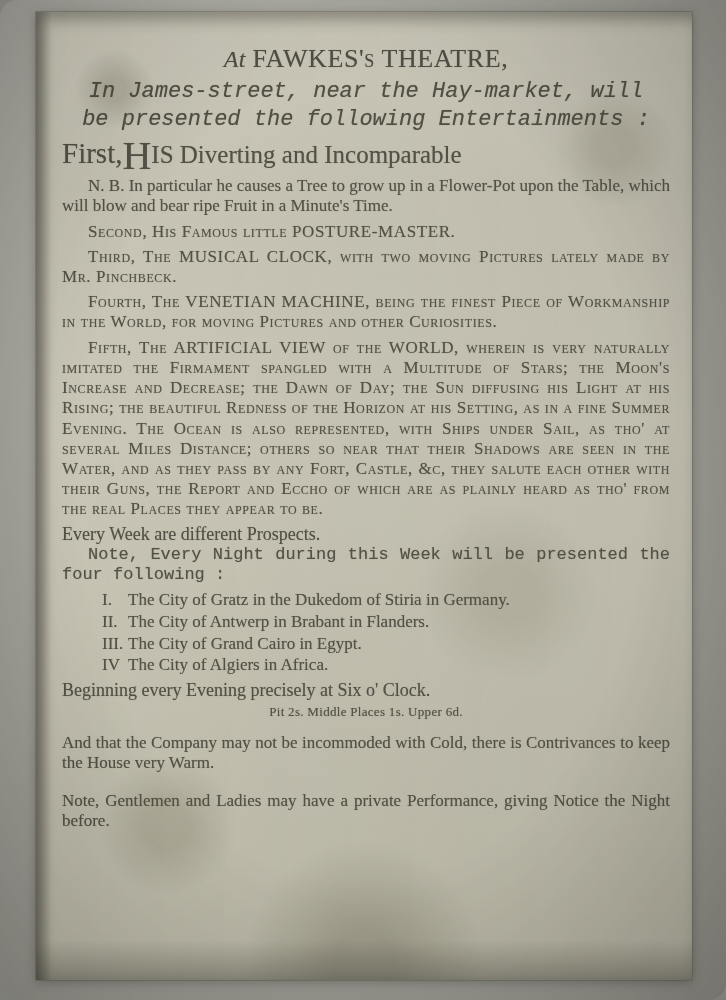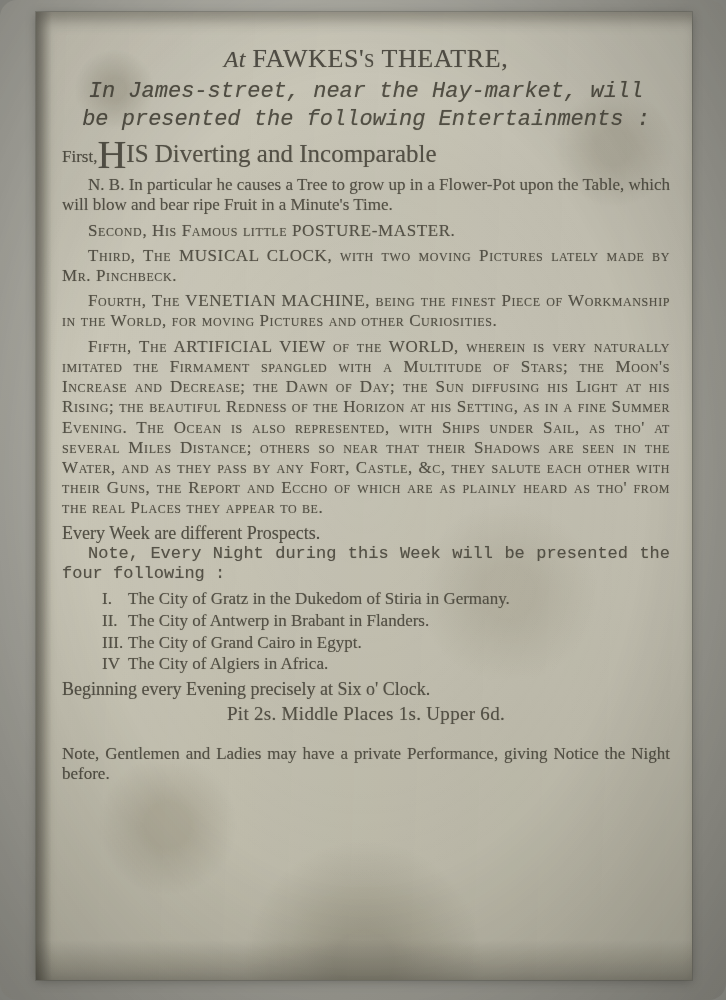--- a/index.html
+++ b/index.html
@@ -120,21 +120,21 @@
     font-family: Liberation Mono, monospace;
   }
 
   .first-line {
     font-size: 25px;
     line-height: 1.0;
     margin-top: 6px;
     white-space: nowrap;
   }
   .first-line .first {
-    font-size: 17px;
+    font-size: 29px;
   }
   .dropcap {
     font-size: 40px;
     line-height: 0.78;
     vertical-align: -6px;
     letter-spacing: 0px;
   }
 
   .sub-line {
     font-size: 17.5px;
@@ -182,21 +182,21 @@
   .numlist li {
     padding-left: 40px;
   }
   .numlist li .rn {
     display: inline-block;
     min-width: 26px;
   }
 
   .price-line {
     text-align: center;
-    font-size: 19px;
+    font-size: 13px;
     margin-top: 3px;
     letter-spacing: 0.3px;
   }
 
   .tail {
     font-size: 17px;
     line-height: 1.2;
     margin-top: 4px;
     text-align: justify;
   }
@@ -243,17 +243,18 @@
       <ul class="numlist">
         <li><span class="rn">I.</span><span>The City of Gratz in the Dukedom of Stiria in Germany.</span></li>
         <li><span class="rn">II.</span><span>The City of Antwerp in Brabant in Flanders.</span></li>
         <li><span class="rn">III.</span><span>The City of Grand Cairo in Egypt.</span></li>
         <li><span class="rn">IV</span><span>The City of Algiers in Africa.</span></li>
       </ul>
 
       <p class="center">Beginning every Evening precisely at Six o' Clock.</p>
       <p class="price-line">Pit 2s.  Middle Places 1s.  Upper 6d.</p>
 
+      <p class="tail">And that the Company may not be incommoded with Cold, there is Contrivances to keep the House very Warm.</p>
       <p class="tail last">Note, Gentlemen and Ladies may have a private Performance, giving Notice the Night before.</p>
 
     </div>
   </div>
 </div>
 
 </body></html>

